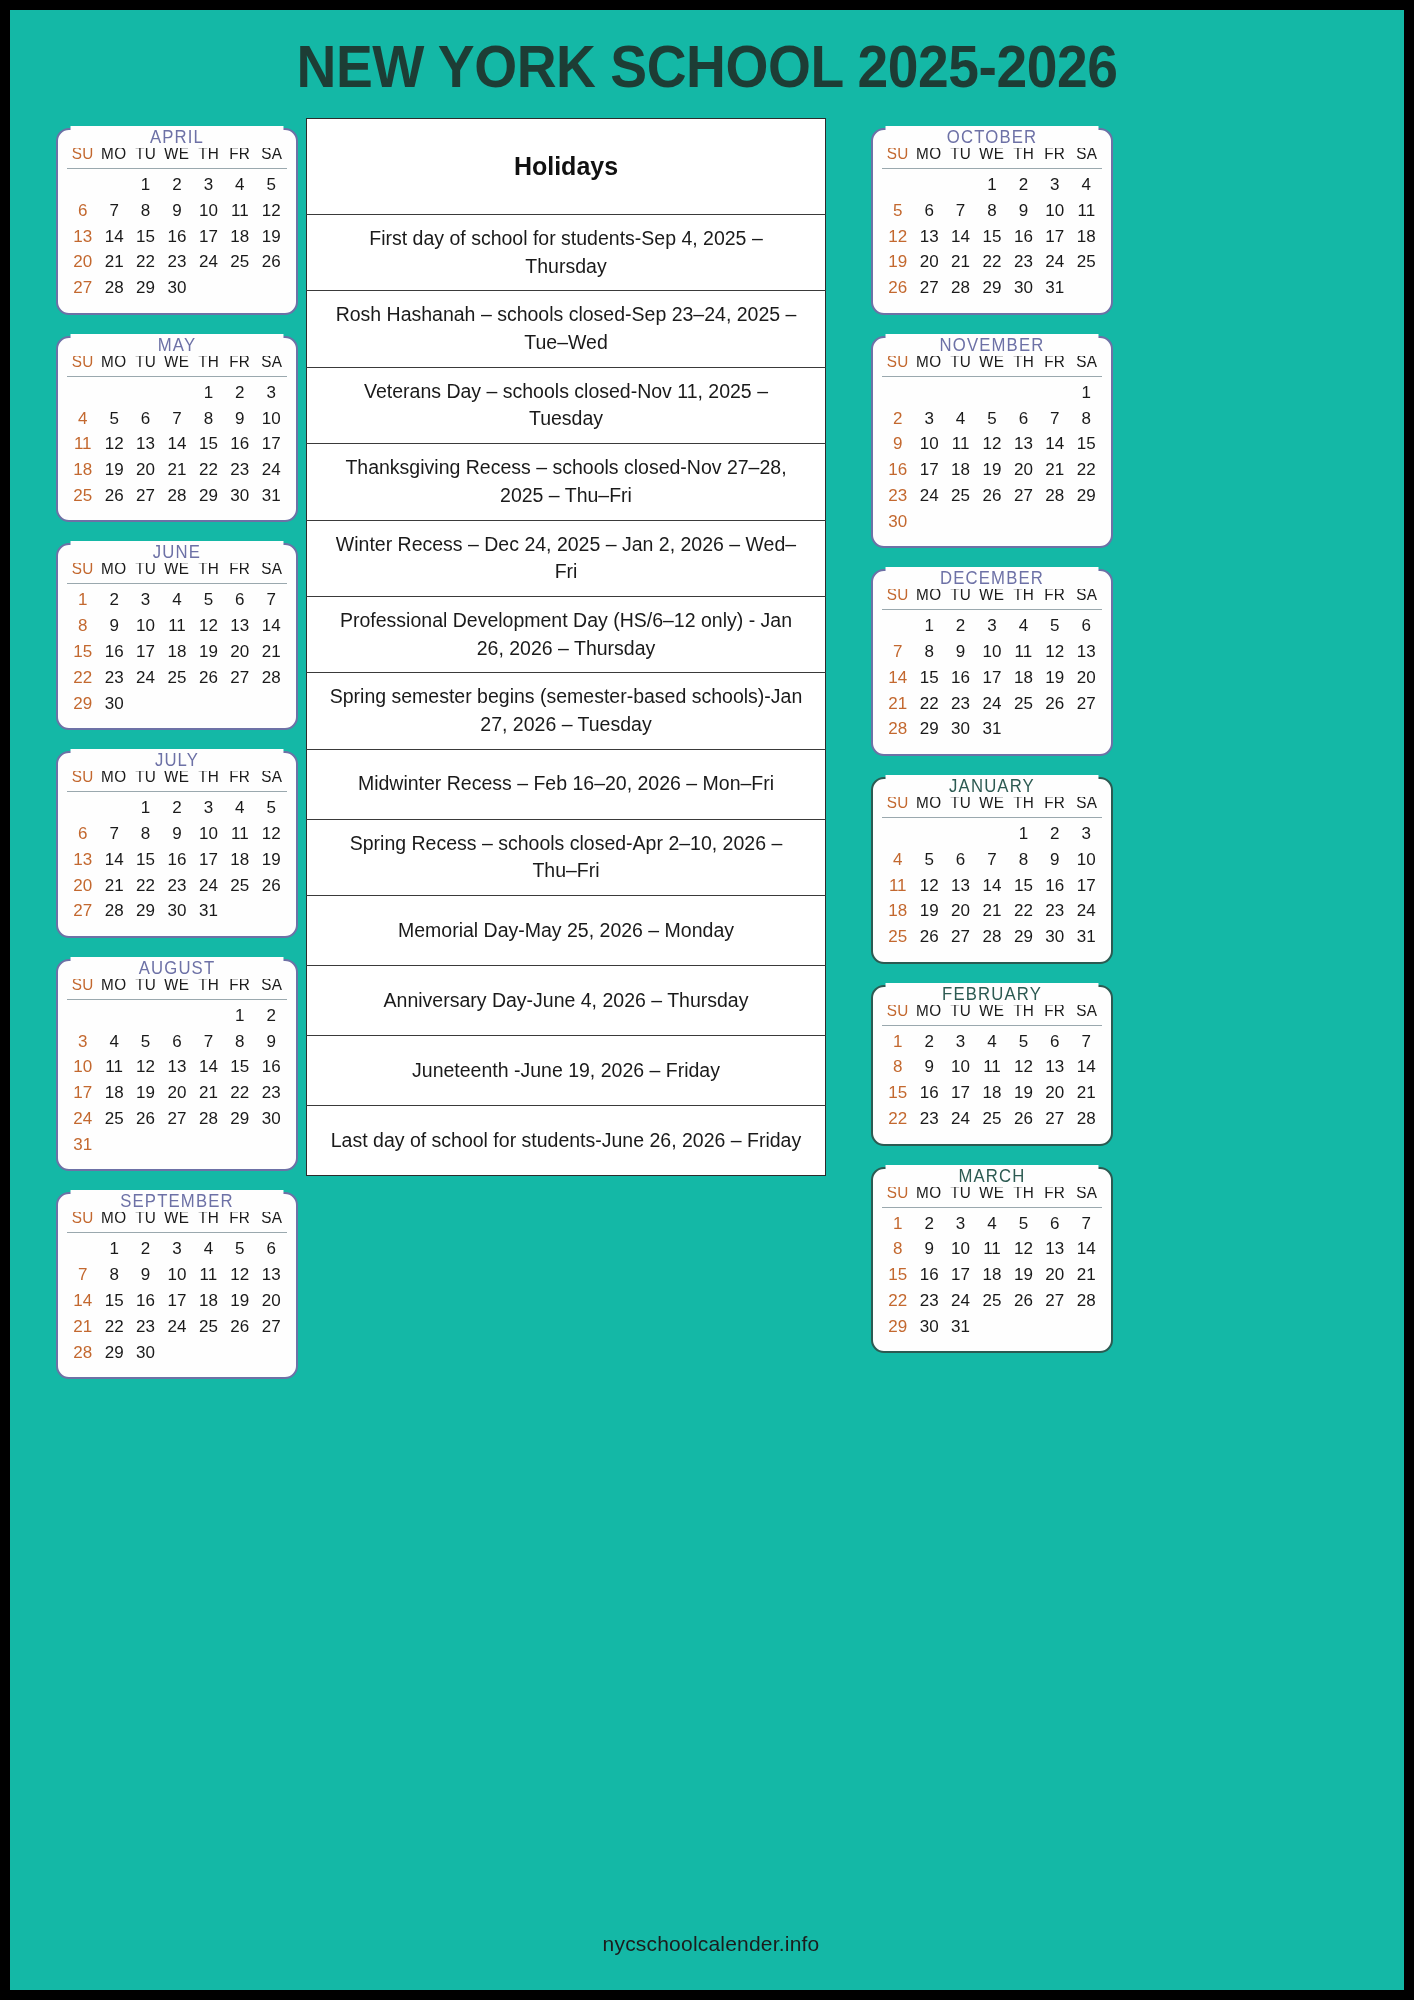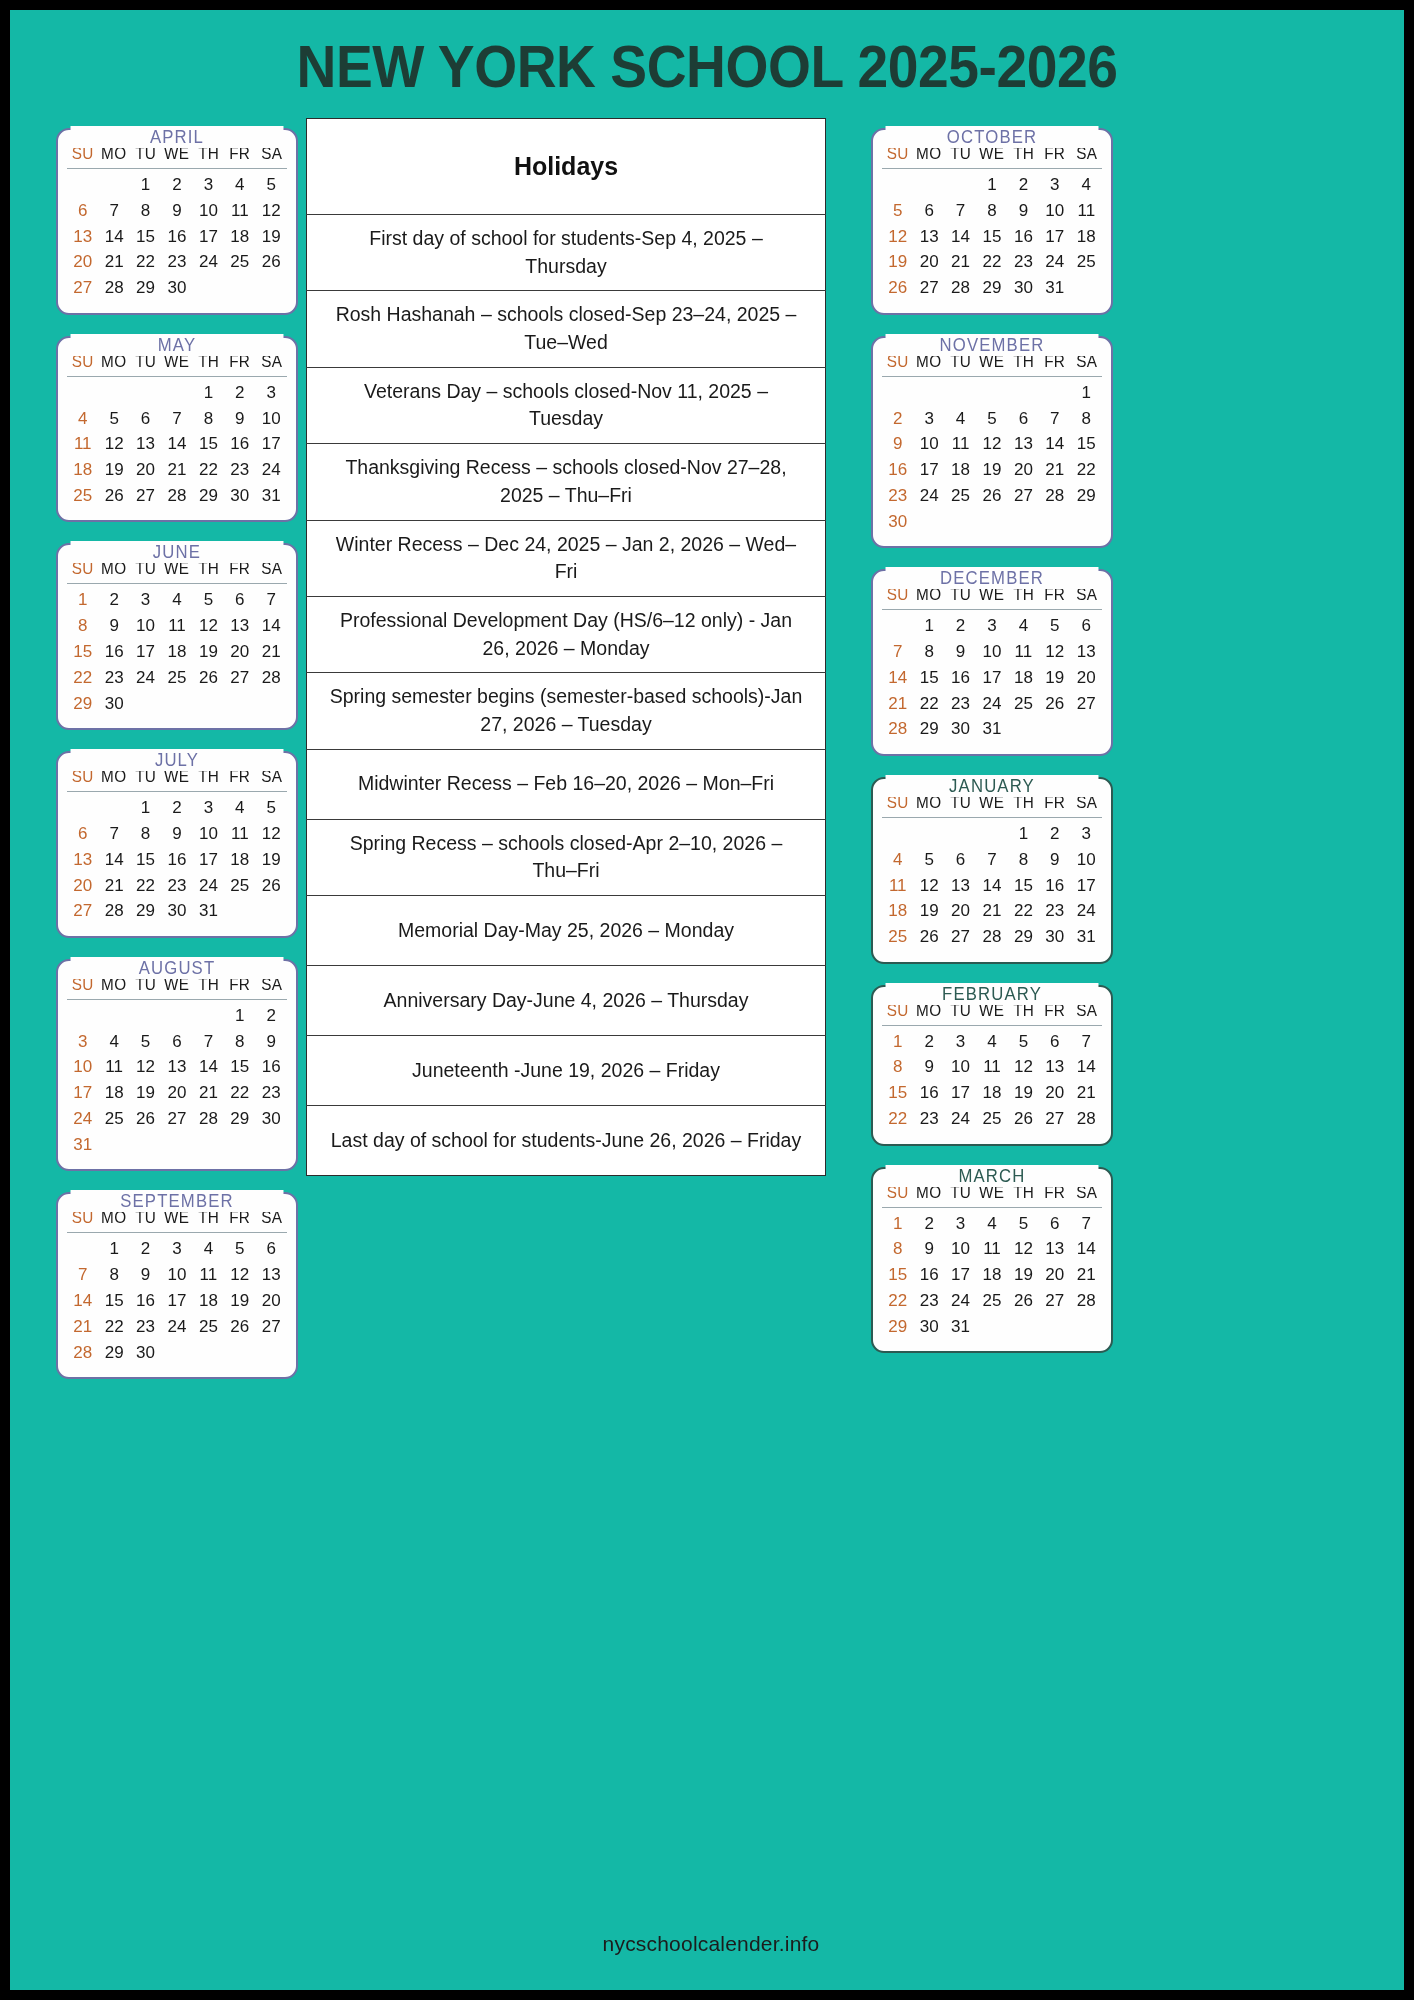--- a/index.html
+++ b/index.html
@@ -570,21 +570,21 @@
             <tr>
               <td>Veterans Day – schools closed-Nov 11, 2025 – Tuesday</td>
             </tr>
             <tr>
               <td>Thanksgiving Recess – schools closed-Nov 27–28, 2025 – Thu–Fri</td>
             </tr>
             <tr>
               <td>Winter Recess – Dec 24, 2025 – Jan 2, 2026 – Wed–Fri</td>
             </tr>
             <tr>
-              <td>Professional Development Day (HS/6–12 only) - Jan 26, 2026 – Monday</td>
+              <td>Professional Development Day (HS/6–12 only) - Jan 26, 2026 – Thursday</td>
             </tr>
             <tr>
               <td>Spring semester begins (semester-based schools)-Jan 27, 2026 – Tuesday</td>
             </tr>
             <tr>
               <td>Midwinter Recess – Feb 16–20, 2026 – Mon–Fri</td>
             </tr>
             <tr>
               <td>Spring Recess – schools closed-Apr 2–10, 2026 – Thu–Fri</td>
             </tr>

